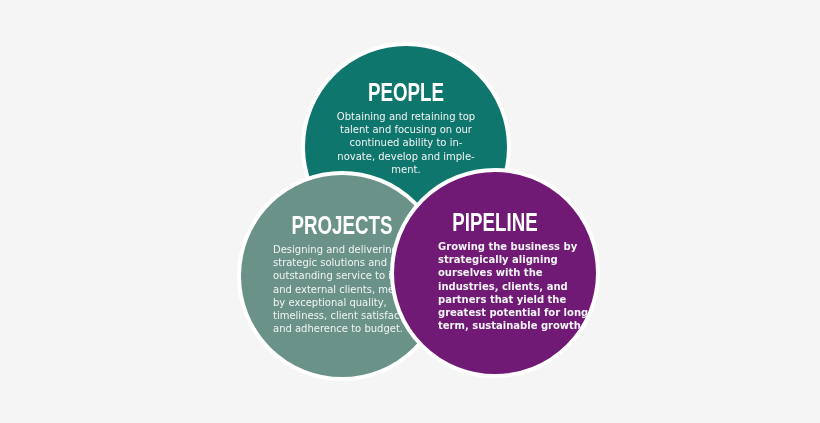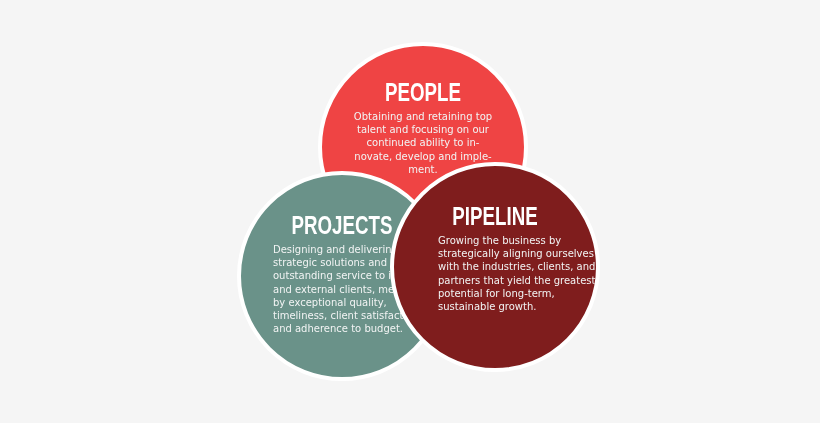--- a/index.html
+++ b/index.html
@@ -36,25 +36,25 @@
       transform-origin: center;
     }
     .circle .body {
       position: absolute;
       font-family: "DejaVu Sans", sans-serif;
       font-size: 10px;
       line-height: 13.2px;
       color: #f2f4f4;
     }
     #people {
-      left: 318px;
+      left: 301px;
       top: 42px;
       width: 210px;
       height: 210px;
-      background: #ef4444;
+      background: #0f766e;
       z-index: 1;
     }
     #people .title { top: 33px; }
     #people .body {
       top: 64px;
       left: 30px;
       width: 142px;
       text-align: center;
     }
     #projects {
@@ -67,32 +67,33 @@
     }
     #projects .title { top: 37px; }
     #projects .body {
       top: 68px;
       left: 32px;
       width: 160px;
       text-align: left;
     }
     #pipeline {
       left: 390px;
-      top: 162px;
+      top: 168px;
       width: 210px;
       height: 210px;
-      background: #7f1d1d;
+      background: #701a75;
       z-index: 3;
     }
     #pipeline .title { top: 37px; }
     #pipeline .body {
       top: 68px;
       left: 44px;
       width: 160px;
       text-align: left;
+      font-weight: bold;
     }
   </style>
 </head>
 <body>
 
 <div id="people" class="circle">
   <div class="title">PEOPLE</div>
   <div class="body">Obtaining and retaining top talent and focusing on our continued ability to in-novate, develop and imple-ment.</div>
 </div>
 

